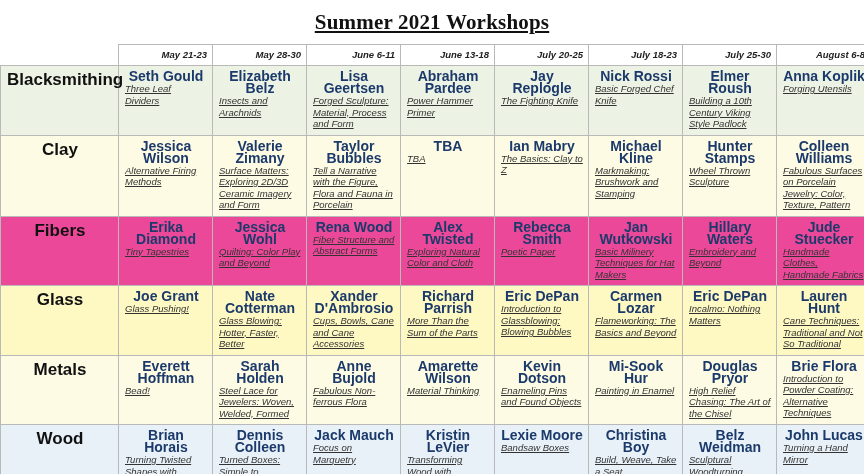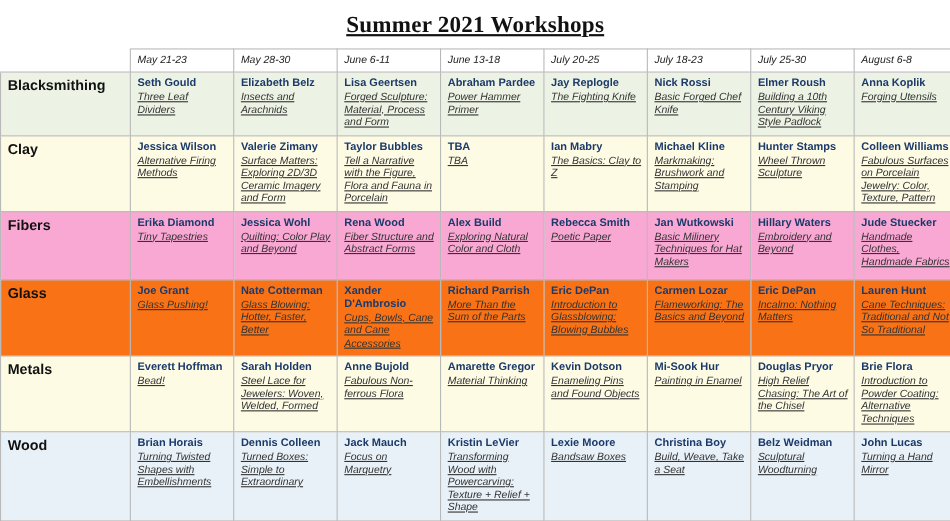--- a/index.html
+++ b/index.html
@@ -45,56 +45,58 @@
     padding: 4px 5px 5px 6px;
     box-sizing: border-box;
   }
   col.rowhead { width: 118px; }
   col.wk { width: 94px; }
   thead th {
     height: 20px;
     background: #ffffff;
     font-style: italic;
     font-size: 9.5px;
-    font-weight: normal;
+    font-weight: bold;
     color: #222222;
-    text-align: left;
+    text-align: right;
     padding: 3px 5px 2px 6px;
     vertical-align: middle;
   }
   thead th.corner {
     background: #ffffff;
     border-left: 1px solid #ffffff;
     border-top: 1px solid #ffffff;
   }
   td.rowhead {
-    font-size: 13px;
+    font-size: 17px;
     font-weight: bold;
     color: #111111;
+    text-align: center;
     vertical-align: middle;
     padding: 4px 4px;
   }
   .cell-name {
-    font-size: 10px;
+    font-size: 14px;
     font-weight: bold;
     color: #1b3a6b;
     line-height: 12px;
     margin-bottom: 1px;
+    text-align: center;
   }
   .cell-desc {
     font-size: 9.5px;
     font-style: italic;
     color: #333333;
     line-height: 11.5px;
     text-decoration: underline;
   }
   tr.r-blacksmithing td { background: #edf3e4; height: 55px; }
   tr.r-clay td { background: #fdfbe4; height: 62px; }
-  tr.r-fibers td { background: #f9a8d4; height: 62px; }
-  tr.r-glass td { background: #f97316; height: 66px; }
+  tr.r-fibers td { background: #ec4899; height: 62px; }
+  tr.r-glass td { background: #fef9c3; height: 66px; }
   tr.r-metals td { background: #fdfbe4; height: 62px; margin-top: 44px; }
   tr.r-wood td { background: #e8f1f8; height: 68px; margin-left: 35px; }
   tr.r-empty td { background: #ffffff; height: 24px; }
 </style>
 </head>
 <body>
 
 <div class="page">
 
   <div class="title-wrap">
@@ -208,21 +210,21 @@
         </td>
         <td>
           <div class="cell-name">Jessica Wohl</div>
           <div class="cell-desc">Quilting: Color Play and Beyond</div>
         </td>
         <td>
           <div class="cell-name">Rena Wood</div>
           <div class="cell-desc">Fiber Structure and Abstract Forms</div>
         </td>
         <td>
-          <div class="cell-name">Alex Build</div>
+          <div class="cell-name">Alex Twisted</div>
           <div class="cell-desc">Exploring Natural Color and Cloth</div>
         </td>
         <td>
           <div class="cell-name">Rebecca Smith</div>
           <div class="cell-desc">Poetic Paper</div>
         </td>
         <td>
           <div class="cell-name">Jan Wutkowski</div>
           <div class="cell-desc">Basic Milinery Techniques for Hat Makers</div>
         </td>
@@ -280,21 +282,21 @@
         </td>
         <td>
           <div class="cell-name">Sarah Holden</div>
           <div class="cell-desc">Steel Lace for Jewelers: Woven, Welded, Formed</div>
         </td>
         <td>
           <div class="cell-name">Anne Bujold</div>
           <div class="cell-desc">Fabulous Non-ferrous Flora</div>
         </td>
         <td>
-          <div class="cell-name">Amarette Gregor</div>
+          <div class="cell-name">Amarette Wilson</div>
           <div class="cell-desc">Material Thinking</div>
         </td>
         <td>
           <div class="cell-name">Kevin Dotson</div>
           <div class="cell-desc">Enameling Pins and Found Objects</div>
         </td>
         <td>
           <div class="cell-name">Mi-Sook Hur</div>
           <div class="cell-desc">Painting in Enamel</div>
         </td>

